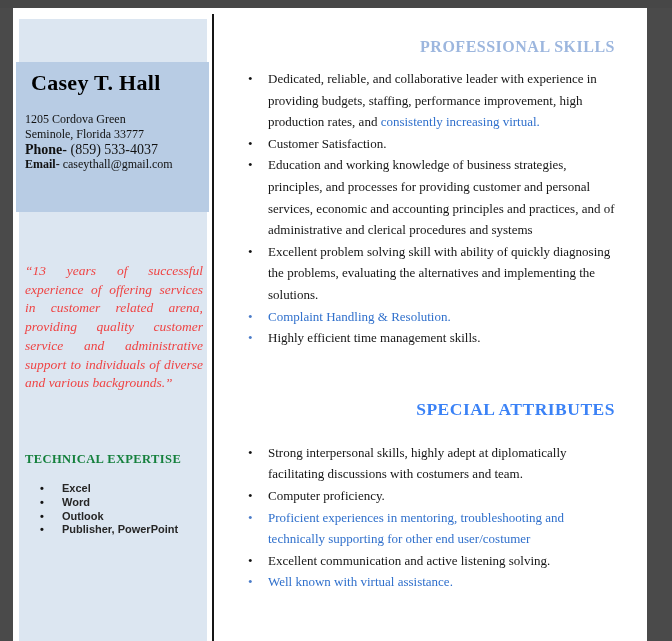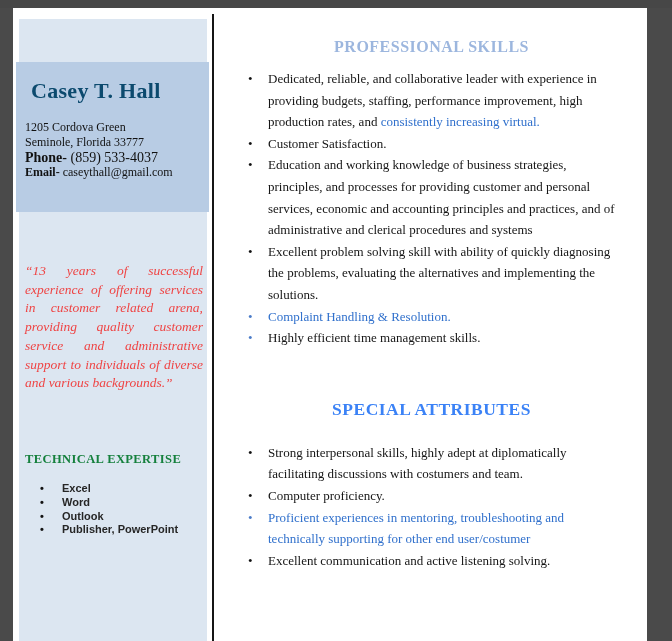--- a/index.html
+++ b/index.html
@@ -16,22 +16,22 @@
   
   .sidebar-panel{
     position:absolute;left:6px;top:11px;width:188px;height:622px;
     background:#dce6f1;
   }
   .name-card{
     position:absolute;left:3px;top:54px;width:193px;height:150px;
     background:#b8cce4;
   }
   .name{
-    margin:16px 0 0 15px;
-    font-size:22px;font-weight:bold;color:#0c4a6e;letter-spacing:.3px;
+    margin:8px 0 0 15px;
+    font-size:22px;font-weight:bold;color:#000000;letter-spacing:.3px;
   }
   .contact{
     margin:16px 0 0 9px;color:#111;font-size:12px;line-height:15px;
   }
   .contact .big{font-size:14px;}
   .contact b{font-weight:bold;}
   .quote{
     position:absolute;left:12px;top:254px;width:178px;
     font-style:italic;font-size:13.5px;line-height:18.7px;
     text-align:justify;color:#ef4444;
@@ -50,21 +50,21 @@
   
   .divider{
     position:absolute;left:199px;top:6px;width:2px;height:627px;background:#151515;
   }
   
   .main{
     position:absolute;left:202px;top:0;width:430px;
     padding:0 30px 0 33px;box-sizing:border-box;color:#151515;
   }
   .section-heading{
-    text-align:center;font-weight:bold;letter-spacing:.5px;margin:0;
+    text-align:right;font-weight:bold;letter-spacing:.5px;margin:0;
   }
   .h-light{font-size:16px;color:#9cb6de;margin-top:30px;margin-bottom:12px;}
   .h-strong{font-size:17.5px;color:#3b82f6;margin-top:50px;margin-bottom:22px;}
   .skill-list{margin:0;padding:0;list-style:none;font-size:13px;line-height:21.6px;}
   .skill-list li{position:relative;padding-left:20px;}
   .skill-list li::before{content:"•";position:absolute;left:0;top:0;color:#111;font-size:13px;}
   .skill-list li.blue{color:#3070cc;}
   .skill-list li.blue::before{color:#4a7bc8;}
   .skill-list li.blue-bullet::before{color:#4a7bc8;}
   .hl{color:#3070cc;}
@@ -111,17 +111,18 @@
         <li class="blue"><span>Complaint Handling &amp; Resolution.</span></li>
         <li class="blue-bullet"><span>Highly efficient time management skills.</span></li>
       </ul>
 
       <h2 class="section-heading h-strong">SPECIAL ATTRIBUTES</h2>
       <ul class="skill-list">
         <li><span>Strong interpersonal skills, highly adept at diplomatically facilitating discussions with costumers and team.</span></li>
         <li><span>Computer proficiency.</span></li>
         <li class="blue"><span>Proficient experiences in  mentoring, troubleshooting and technically supporting for other end user/costumer</span></li>
         <li><span>Excellent communication and active listening solving.</span></li>
+        <li class="blue"><span>Well known with virtual assistance.</span></li>
       </ul>
     </div>
 
   </div>
 </div>
 
 </body></html>

